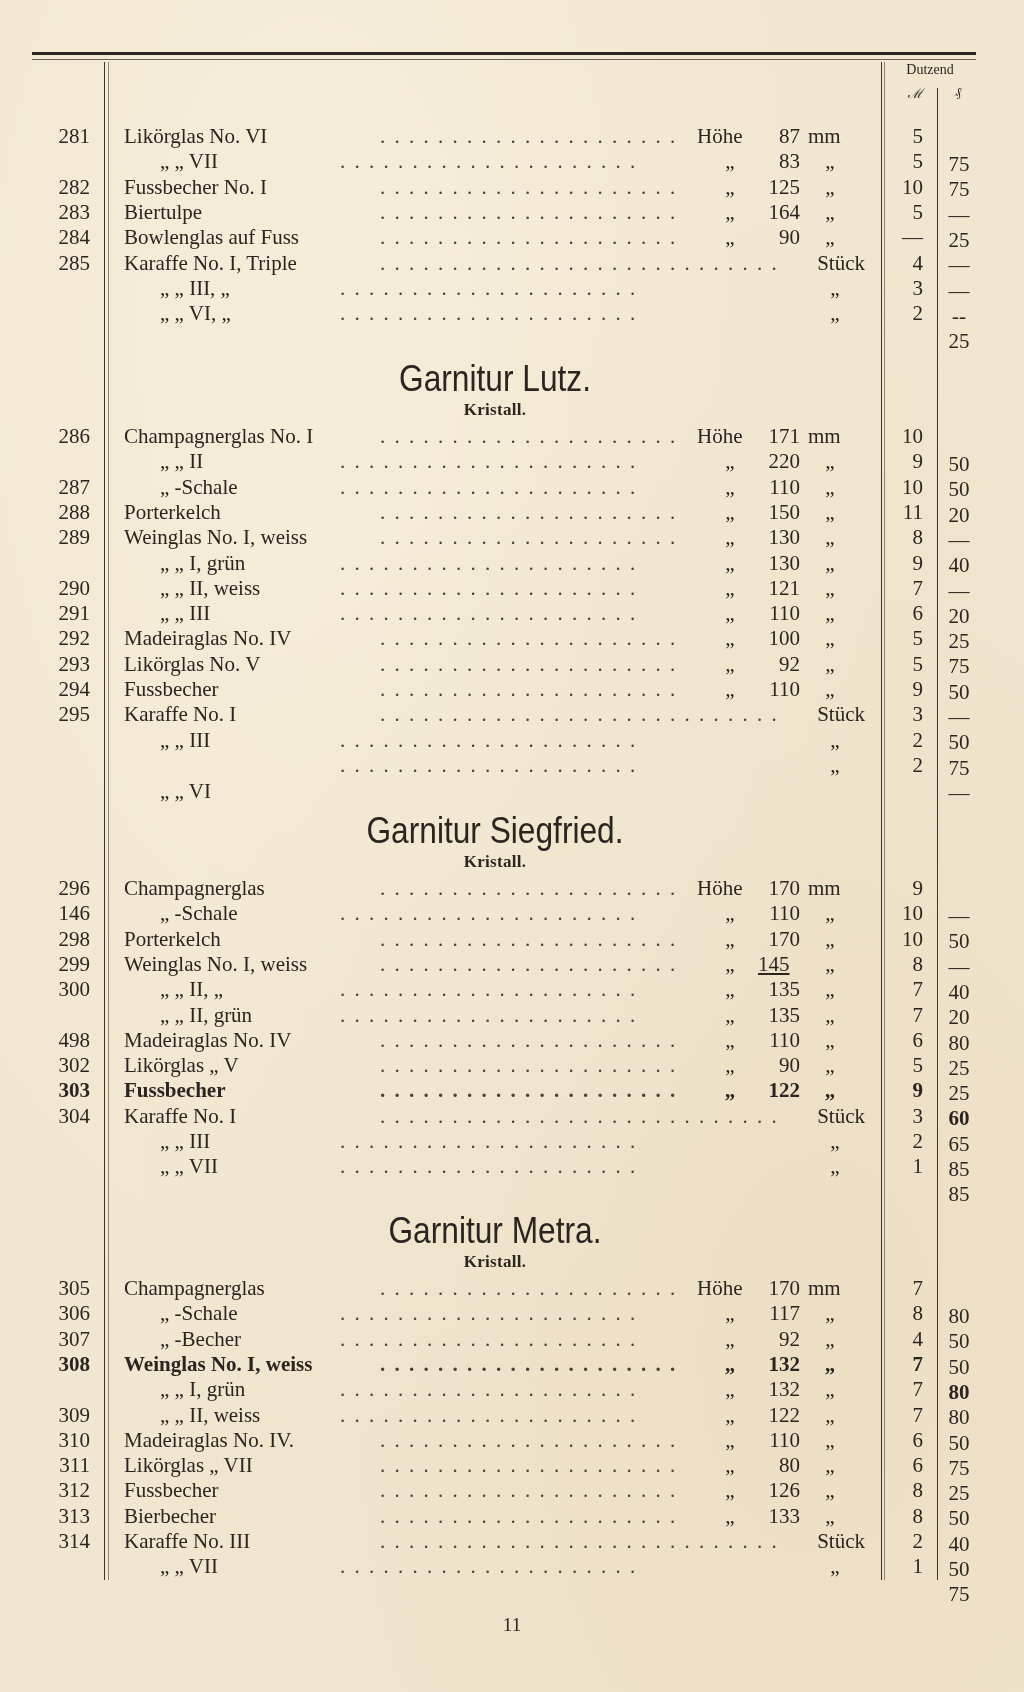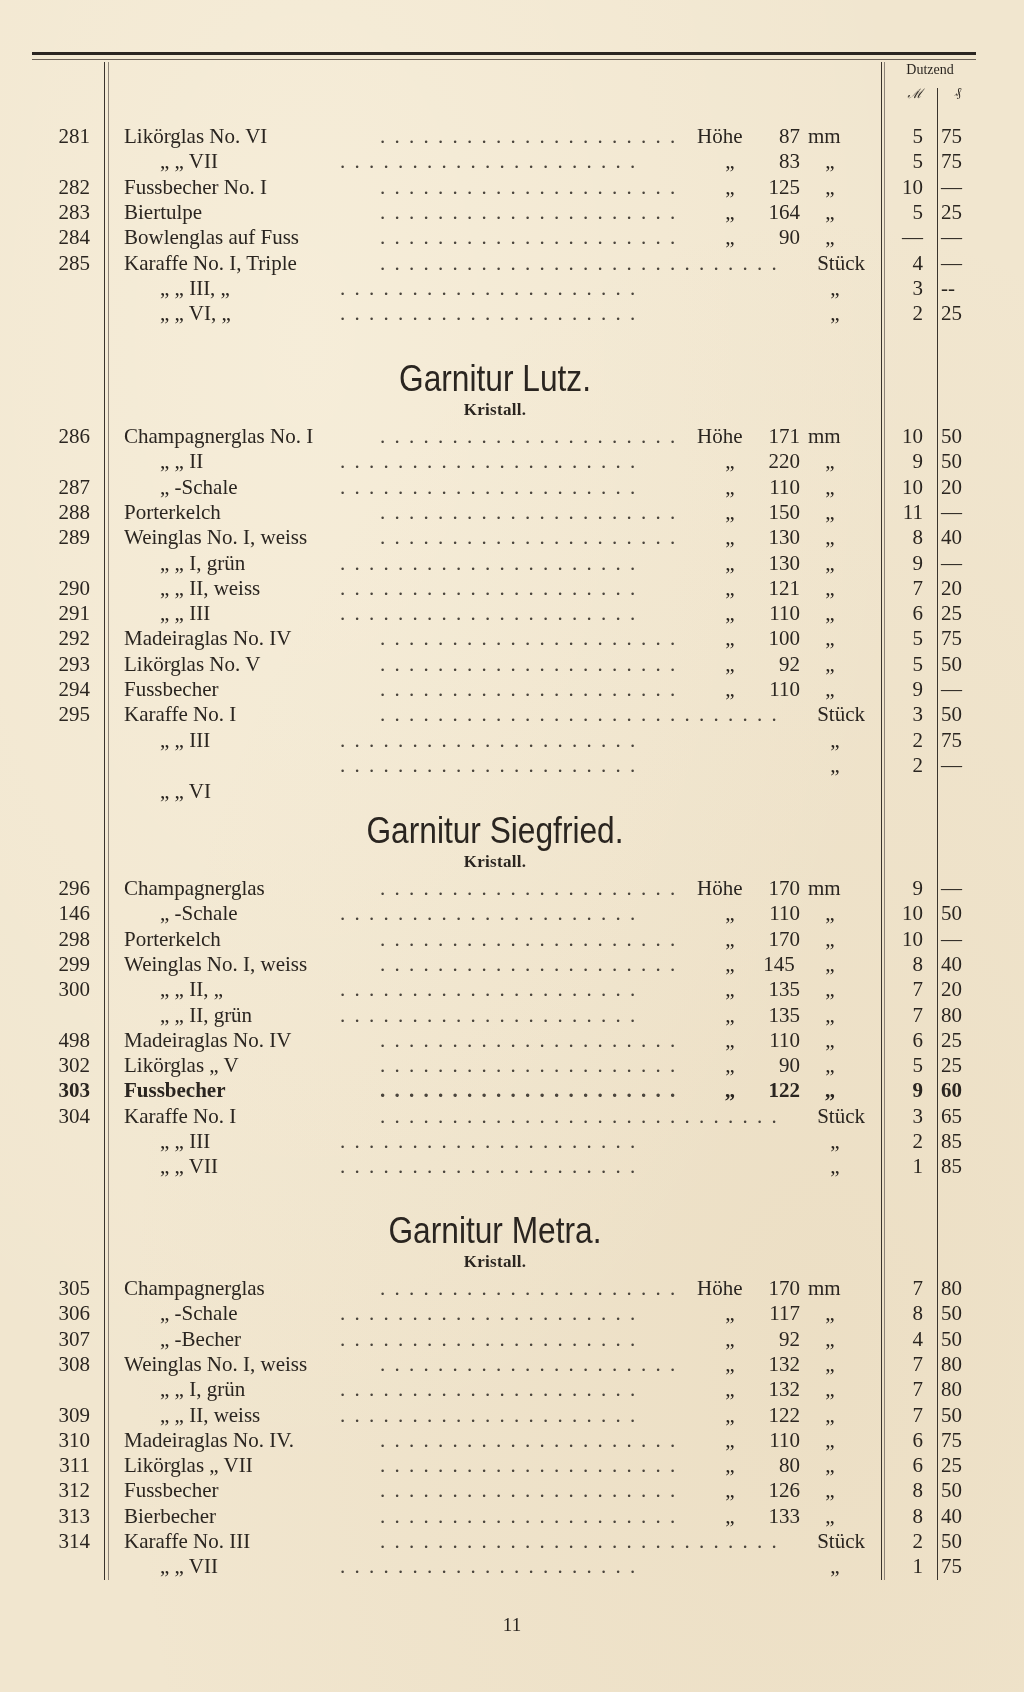--- a/index.html
+++ b/index.html
@@ -53,21 +53,21 @@
     position: absolute; left: 0; width: 1024px; height: 24px;
     font-size: 21px; line-height: 24px;
   }
   .num { position: absolute; left: 40px; width: 50px; text-align: right; }
   .desc { position: absolute; left: 124px; white-space: pre; }
   .dots {
     position: absolute; height: 24px; overflow: hidden; white-space: nowrap;
     letter-spacing: 8px; color: #4a443c;
   }
   .meas { position: absolute; left: 660px; width: 210px; white-space: pre; }
-  .pf { position: absolute; left: 941px; width: 36px; text-align: left; }
+  .pf { position: absolute; left: 941px; width: 36px; text-align: center; margin-top: 28px; }
   .mk { position: absolute; left: 885px; width: 38px; text-align: right; }
   .pageno { position: absolute; left: 480px; width: 64px; top: 1614px; text-align: center; font-size: 19px; font-family: "Liberation Serif", serif; }
 </style>
 </head>
 <body>
 
 <div class="page">
   <div class="top-rule"></div>
   <div class="top-rule2"></div>
 
@@ -323,21 +323,21 @@
         <span class="meas" style="left:758px; width:42px; text-align:right;">170</span>
         <span class="meas" style="left:808px; width:50px;left:820px; width:20px; text-align:center;">„</span>
         <span class="mk">10</span>
         <span class="pf">—</span>
       </div>
       <div class="row" style="top: 951.9px;">
         <span class="num">299</span>
         <span class="desc">Weinglas No. I, weiss</span>
         <span class="dots" style="left: 380px; width: 300px; letter-spacing: 2px;">. . . . . . . . . . . . . . . . . . . . . . . . . . . . . . .</span>
         <span class="meas" style="left:720px; width:20px; text-align:center;">„</span>
-        <span class="meas" style="left:758px; width:42px; text-align:center;">145</span>
+        <span class="meas" style="left:758px; width:42px; text-align:left;text-decoration:underline;">145</span>
         <span class="meas" style="left:808px; width:50px;left:820px; width:20px; text-align:center;">„</span>
         <span class="mk">8</span>
         <span class="pf">40</span>
       </div>
       <div class="row" style="top: 977.2px;">
         <span class="num">300</span>
         <span class="desc" style="left:160px;">„ „ II, „</span>
         <span class="dots" style="left: 340px; width: 300px; letter-spacing: 2px;">. . . . . . . . . . . . . . . . . . . . . . . . . . . . . . .</span>
         <span class="meas" style="left:720px; width:20px; text-align:center;">„</span>
         <span class="meas" style="left:758px; width:42px; text-align:right;">135</span>
@@ -434,21 +434,21 @@
       <div class="row" style="top: 1326.6px;">
         <span class="num">307</span>
         <span class="desc" style="left:160px;">„ -Becher</span>
         <span class="dots" style="left: 340px; width: 300px; letter-spacing: 2px;">. . . . . . . . . . . . . . . . . . . . . . . . . . . . . . .</span>
         <span class="meas" style="left:720px; width:20px; text-align:center;">„</span>
         <span class="meas" style="left:758px; width:42px; text-align:right;">92</span>
         <span class="meas" style="left:808px; width:50px;left:820px; width:20px; text-align:center;">„</span>
         <span class="mk">4</span>
         <span class="pf">50</span>
       </div>
-      <div class="row" style="top: 1351.9px;">
+      <div class="row" style="top: 1351.9px; font-weight: bold;">
         <span class="num">308</span>
         <span class="desc">Weinglas No. I, weiss</span>
         <span class="dots" style="left: 380px; width: 300px; letter-spacing: 2px;">. . . . . . . . . . . . . . . . . . . . . . . . . . . . . . .</span>
         <span class="meas" style="left:720px; width:20px; text-align:center;">„</span>
         <span class="meas" style="left:758px; width:42px; text-align:right;">132</span>
         <span class="meas" style="left:808px; width:50px;left:820px; width:20px; text-align:center;">„</span>
         <span class="mk">7</span>
         <span class="pf">80</span>
       </div>
       <div class="row" style="top: 1377.2px;">

